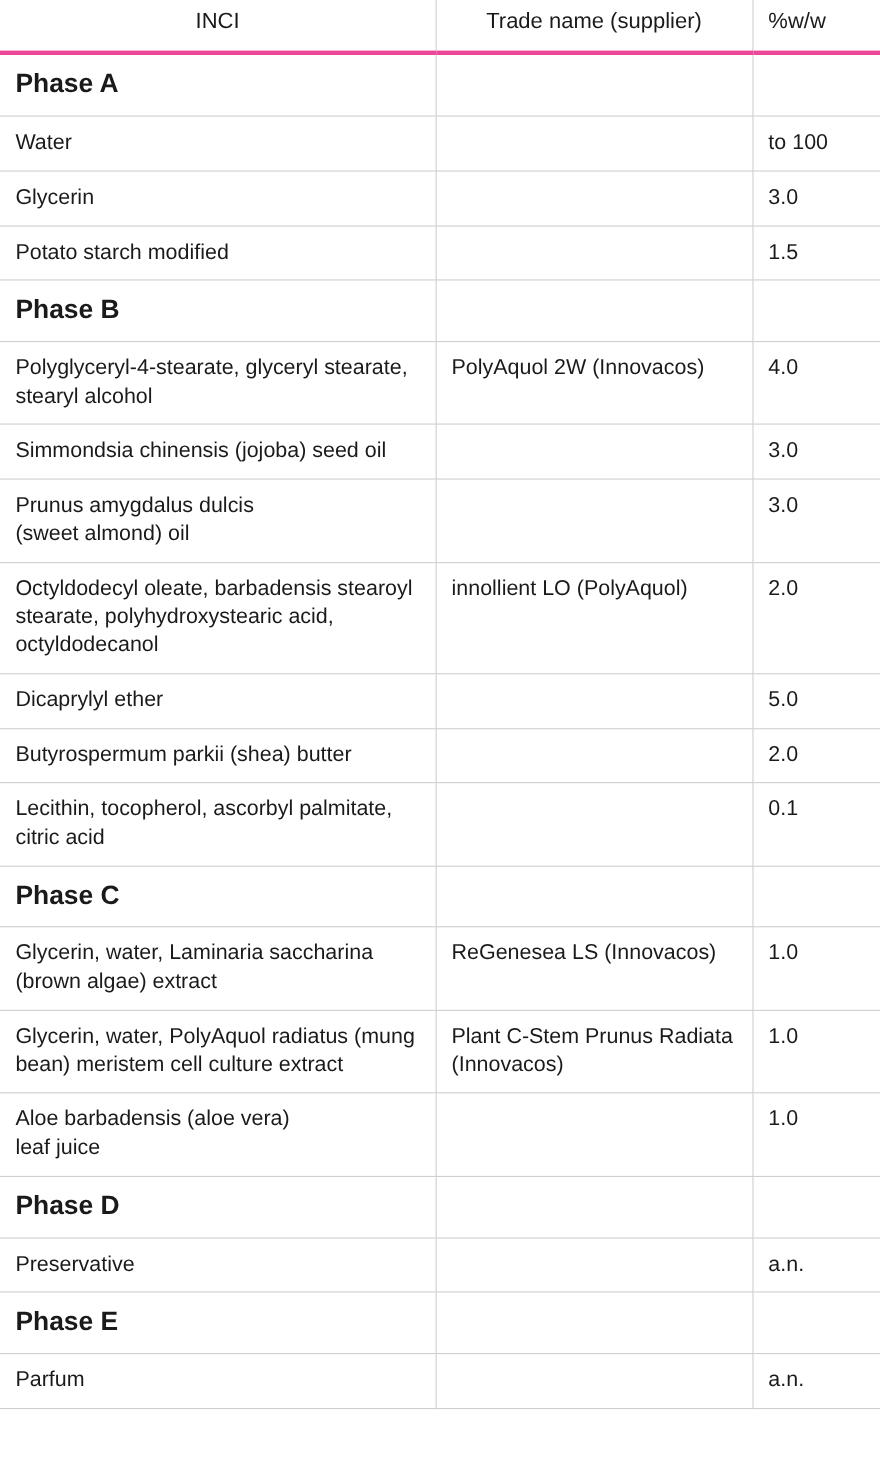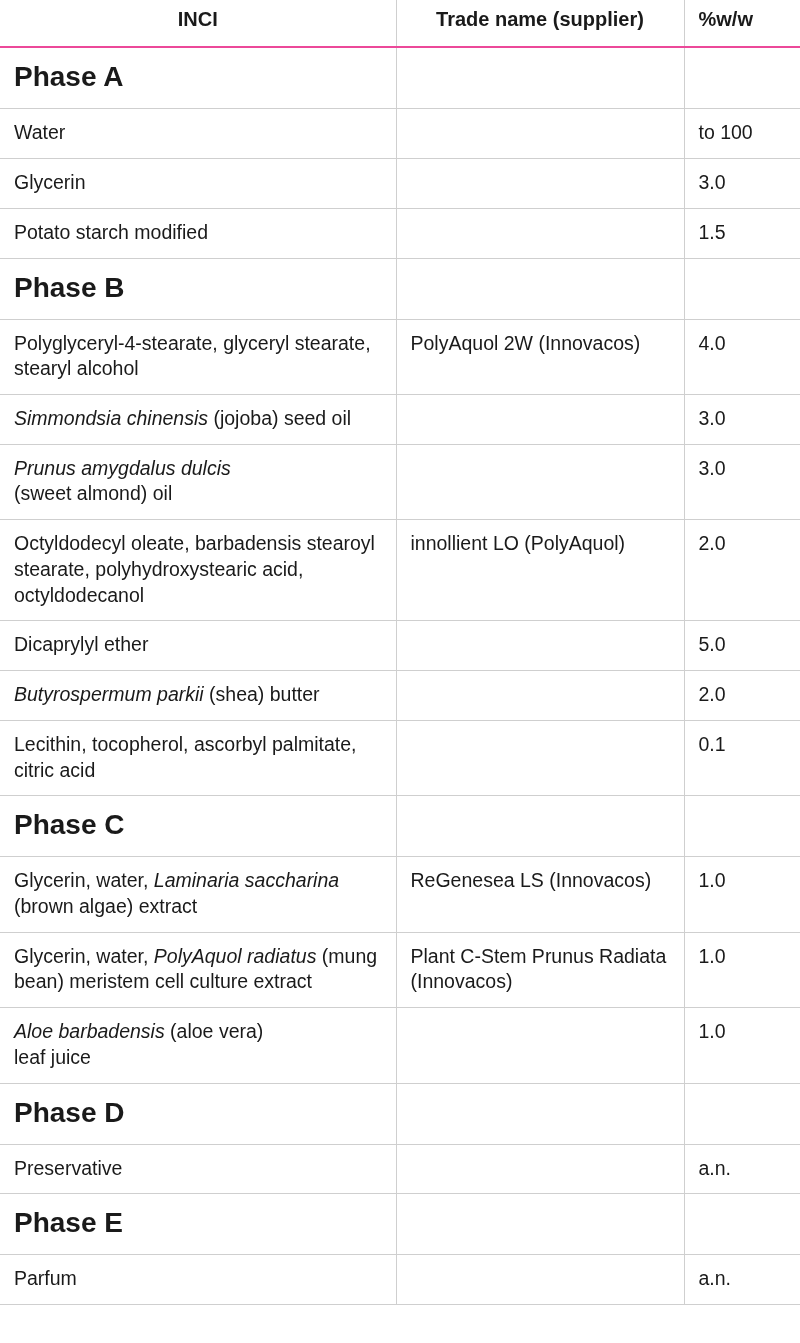--- a/index.html
+++ b/index.html
@@ -30,37 +30,37 @@
     font-size: 19.5px;
     line-height: 1.32;
     border-bottom: 1px solid #cfcfcf;
     border-right: 1px solid #cfcfcf;
   }
   table.formula-table th:last-child,
   table.formula-table td:last-child {
     border-right: none;
   }
   table.formula-table thead th {
-    font-weight: bold;
+    font-weight: normal;
     font-size: 20px;
-    border-bottom: 2px solid #ec4899;
+    border-bottom: 4px solid #ec4899;
     padding-top: 6px;
     padding-bottom: 14px;
   }
   table.formula-table thead th.th-pct,
   td.cell-pct {
     text-align: left;
   }
   tr.phase-row td {
     font-weight: bold;
   }
   tr.phase-row td.cell-inci {
-    font-size: 28px;
+    font-size: 24px;
   }
-  .it { font-style: italic; }
+  .it { }
   .cell-trade, .cell-pct { white-space: normal; }
 </style>
 </head>
 <body>
 
 <table class="formula-table">
   <colgroup>
     <col class="c-inci">
     <col class="c-trade">
     <col class="c-pct">

